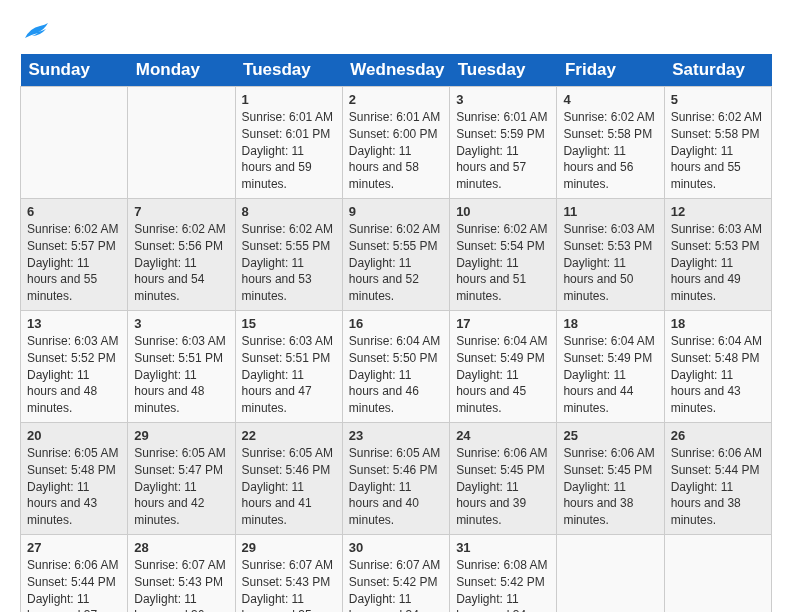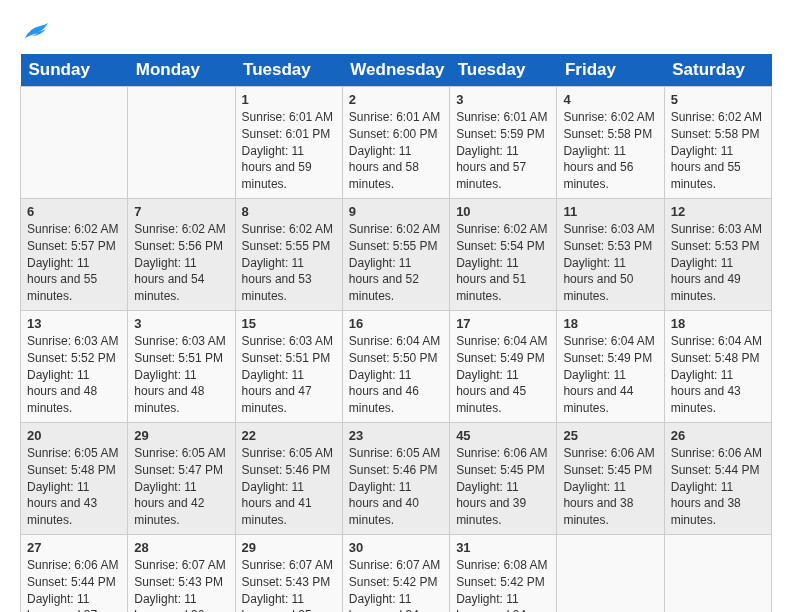--- a/index.html
+++ b/index.html
@@ -258,21 +258,21 @@
 Sunset: 5:46 PM
 Daylight: 11 hours and 41 minutes.</div>
         </td>
         <td>
           <span class="day-number">23</span>
           <div class="day-info" style="white-space: pre-line;">Sunrise: 6:05 AM
 Sunset: 5:46 PM
 Daylight: 11 hours and 40 minutes.</div>
         </td>
         <td>
-          <span class="day-number">45</span>
+          <span class="day-number">24</span>
           <div class="day-info" style="white-space: pre-line;">Sunrise: 6:06 AM
 Sunset: 5:45 PM
 Daylight: 11 hours and 39 minutes.</div>
         </td>
         <td>
           <span class="day-number">25</span>
           <div class="day-info" style="white-space: pre-line;">Sunrise: 6:06 AM
 Sunset: 5:45 PM
 Daylight: 11 hours and 38 minutes.</div>
         </td>

